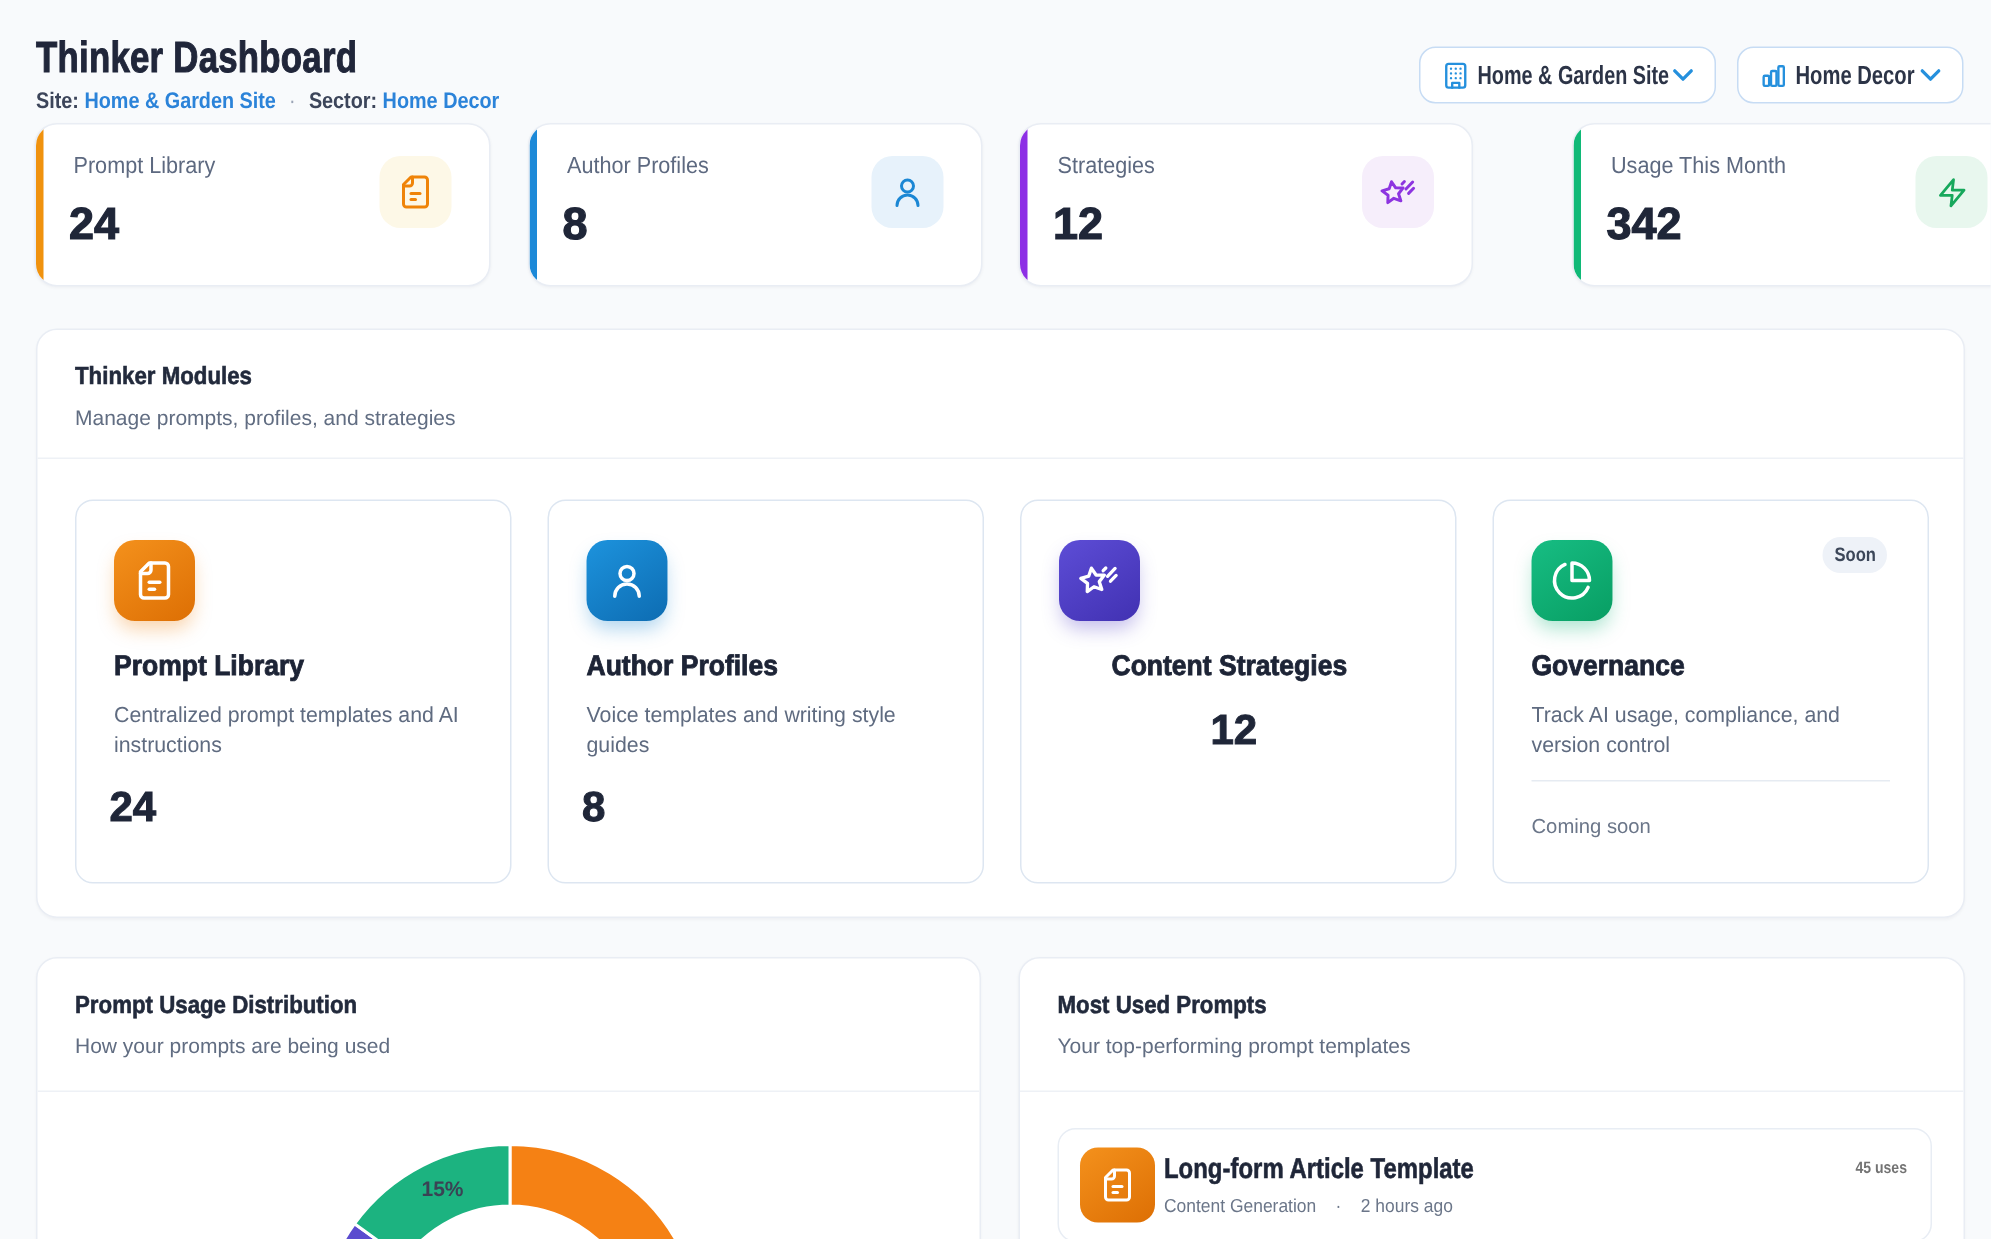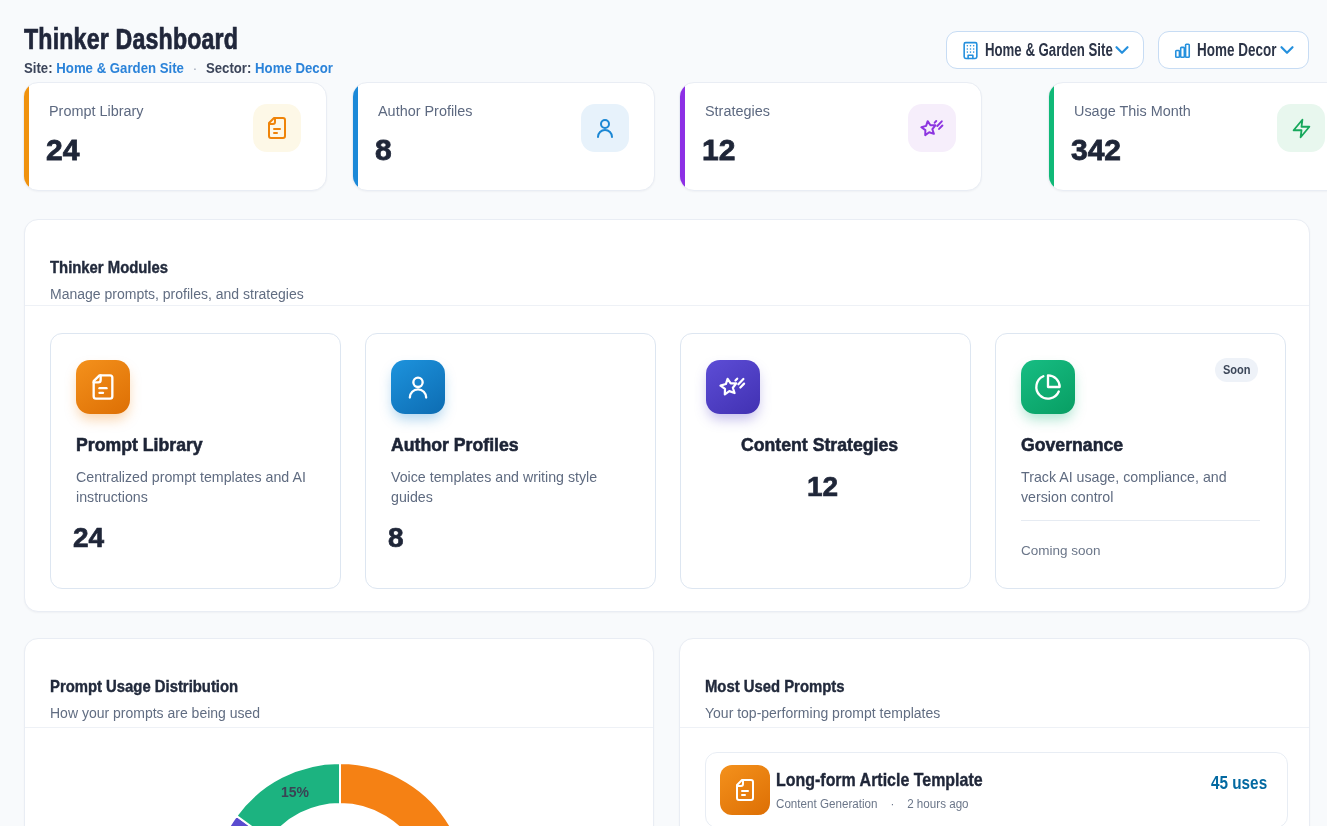--- a/index.html
+++ b/index.html
@@ -43,21 +43,21 @@
 .g-purple { background:linear-gradient(145deg,#5d4dd6,#4131b2); box-shadow:0 7px 13px -2px rgba(81,64,198,.35); }
 .g-green  { background:linear-gradient(145deg,#17bd83,#089e63); box-shadow:0 7px 13px -2px rgba(15,177,117,.35); }
 .mod {
   position:absolute; top:113px; height:256px; width:291px;
   background:#fff; border:1px solid #dde6f1; border-radius:12px; padding:26px 25px;
 }
 .mod h3 { font-size:19px; font-weight:700; color:#1d2436; -webkit-text-stroke:.6px #1d2436; margin-top:20px; }
 .mod p { font-size:14.5px; color:#5f6b80; line-height:20px; margin-top:11px; }
 .mod p .sn { transform:scaleX(0.98); transform-origin:0 50%; }
 .mod .cnt { position:relative; left:-3px; font-size:28px; font-weight:700; color:#1f2638; -webkit-text-stroke:.7px #1f2638; margin-top:15px; }
-.sechead { position:absolute; left:25px; top:16px; right:25px; }
+.sechead { position:absolute; left:25px; top:0; right:25px; }
 .sechead h2 { font-size:16.5px; font-weight:700; color:#222a3c; -webkit-text-stroke:.4px #222a3c; padding-top:22px; }
 .sechead .sub { font-size:14px; color:#616d82; margin-top:9px; }
 .divider { position:absolute; left:0; right:0; height:1px; background:#eef1f6; }
 .soon { position:absolute; right:27px; top:24px; background:#eef2f8; border-radius:12px; font-size:13px; font-weight:700; color:#3c4759; width:43px; height:24px; line-height:24px; }
 .soon span { display:inline-block; transform:scaleX(0.85); transform-origin:0 50%; margin-left:8px; }
 .muted13 { font-size:13.5px; color:#6b7689; }
 </style>
 </head>
 <body>
 
@@ -223,15 +223,15 @@
     <div class="tile g-orange abs" style="left:14px; top:12px; width:50px; height:50px; border-radius:12px; box-shadow:none;">
       <svg width="24" height="24" viewBox="0 0 24 24" fill="none" stroke="#fff" stroke-width="2" stroke-linecap="round" stroke-linejoin="round">
           <path d="M9 2h9a2 2 0 0 1 2 2v16a2 2 0 0 1-2 2H6a2 2 0 0 1-2-2V7z"></path>
           <path d="M10 2v4a2 2 0 0 1-2 2H4"></path>
           <path d="M9 13h6"></path>
           <path d="M9 17h3"></path>
         </svg>
     </div>
     <div class="abs" style="left:70px; top:16px; font-size:19px; font-weight:700; color:#1f2638; -webkit-text-stroke:.4px #1f2638;"><span class="sx" style="transform:scaleX(0.84);">Long-form Article Template</span></div>
     <div class="abs" style="left:70px; top:44px; font-size:12.5px; color:#6b7689;"><span class="sn" style="transform:scaleX(0.93);transform-origin:0 50%;">Content Generation&nbsp;&nbsp;&nbsp;&nbsp;·&nbsp;&nbsp;&nbsp;&nbsp;2 hours ago</span></div>
-    <div class="abs" style="right:10px; top:20px; font-size:18px; font-weight:700; color:#0369a1;"><span class="sx" style="transform:scaleX(0.85);">45 uses</span></div>
+    <div class="abs" style="right:10px; top:20px; font-size:11px; font-weight:700; color:#737373;"><span class="sx" style="transform:scaleX(0.85);">45 uses</span></div>
   </div>
 </div>
 
 </body></html>

